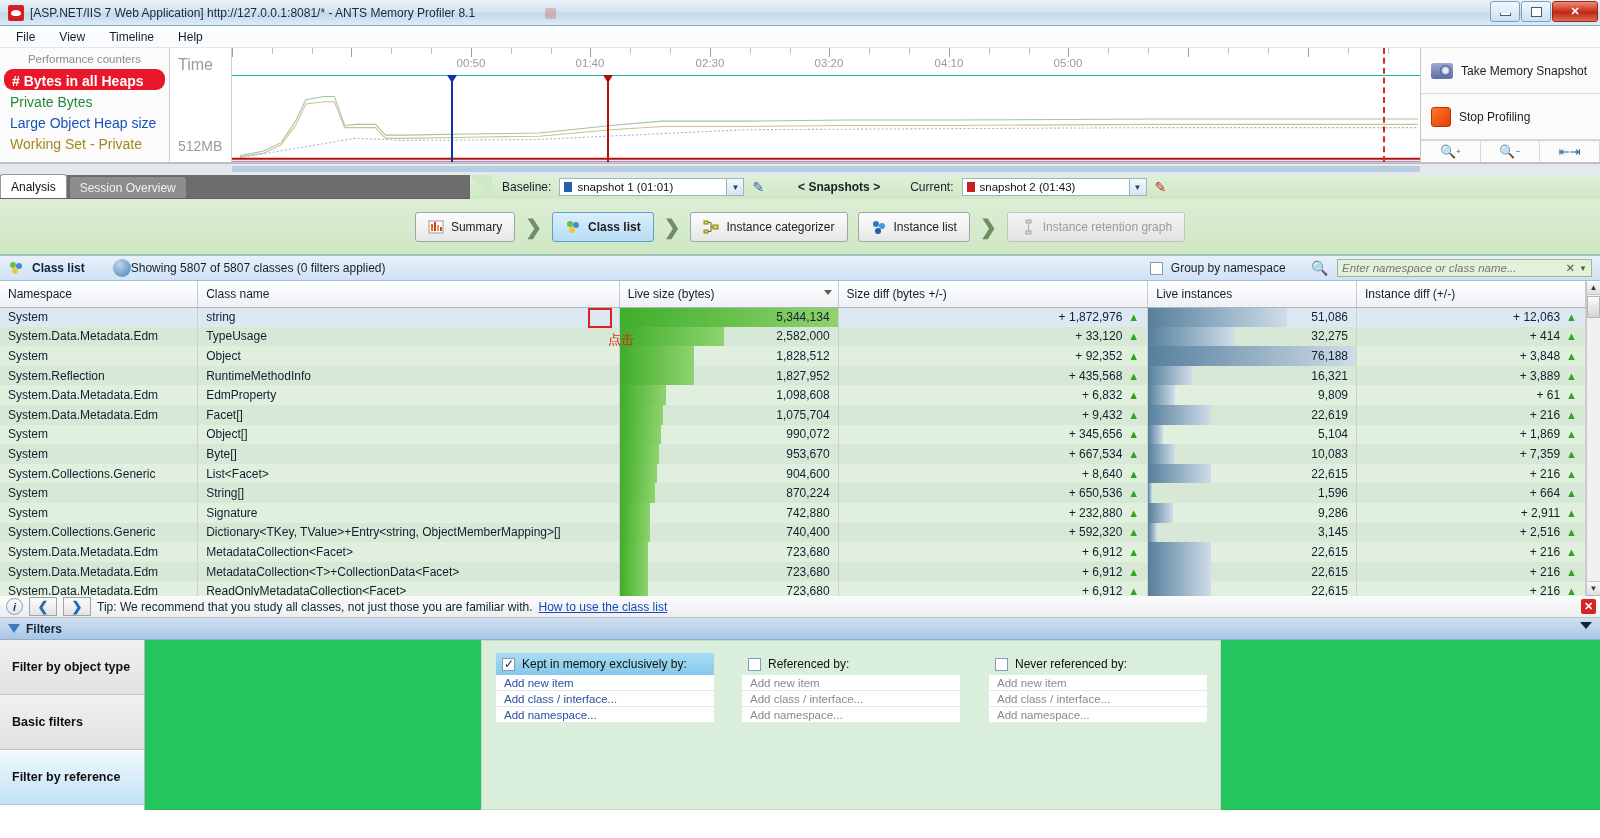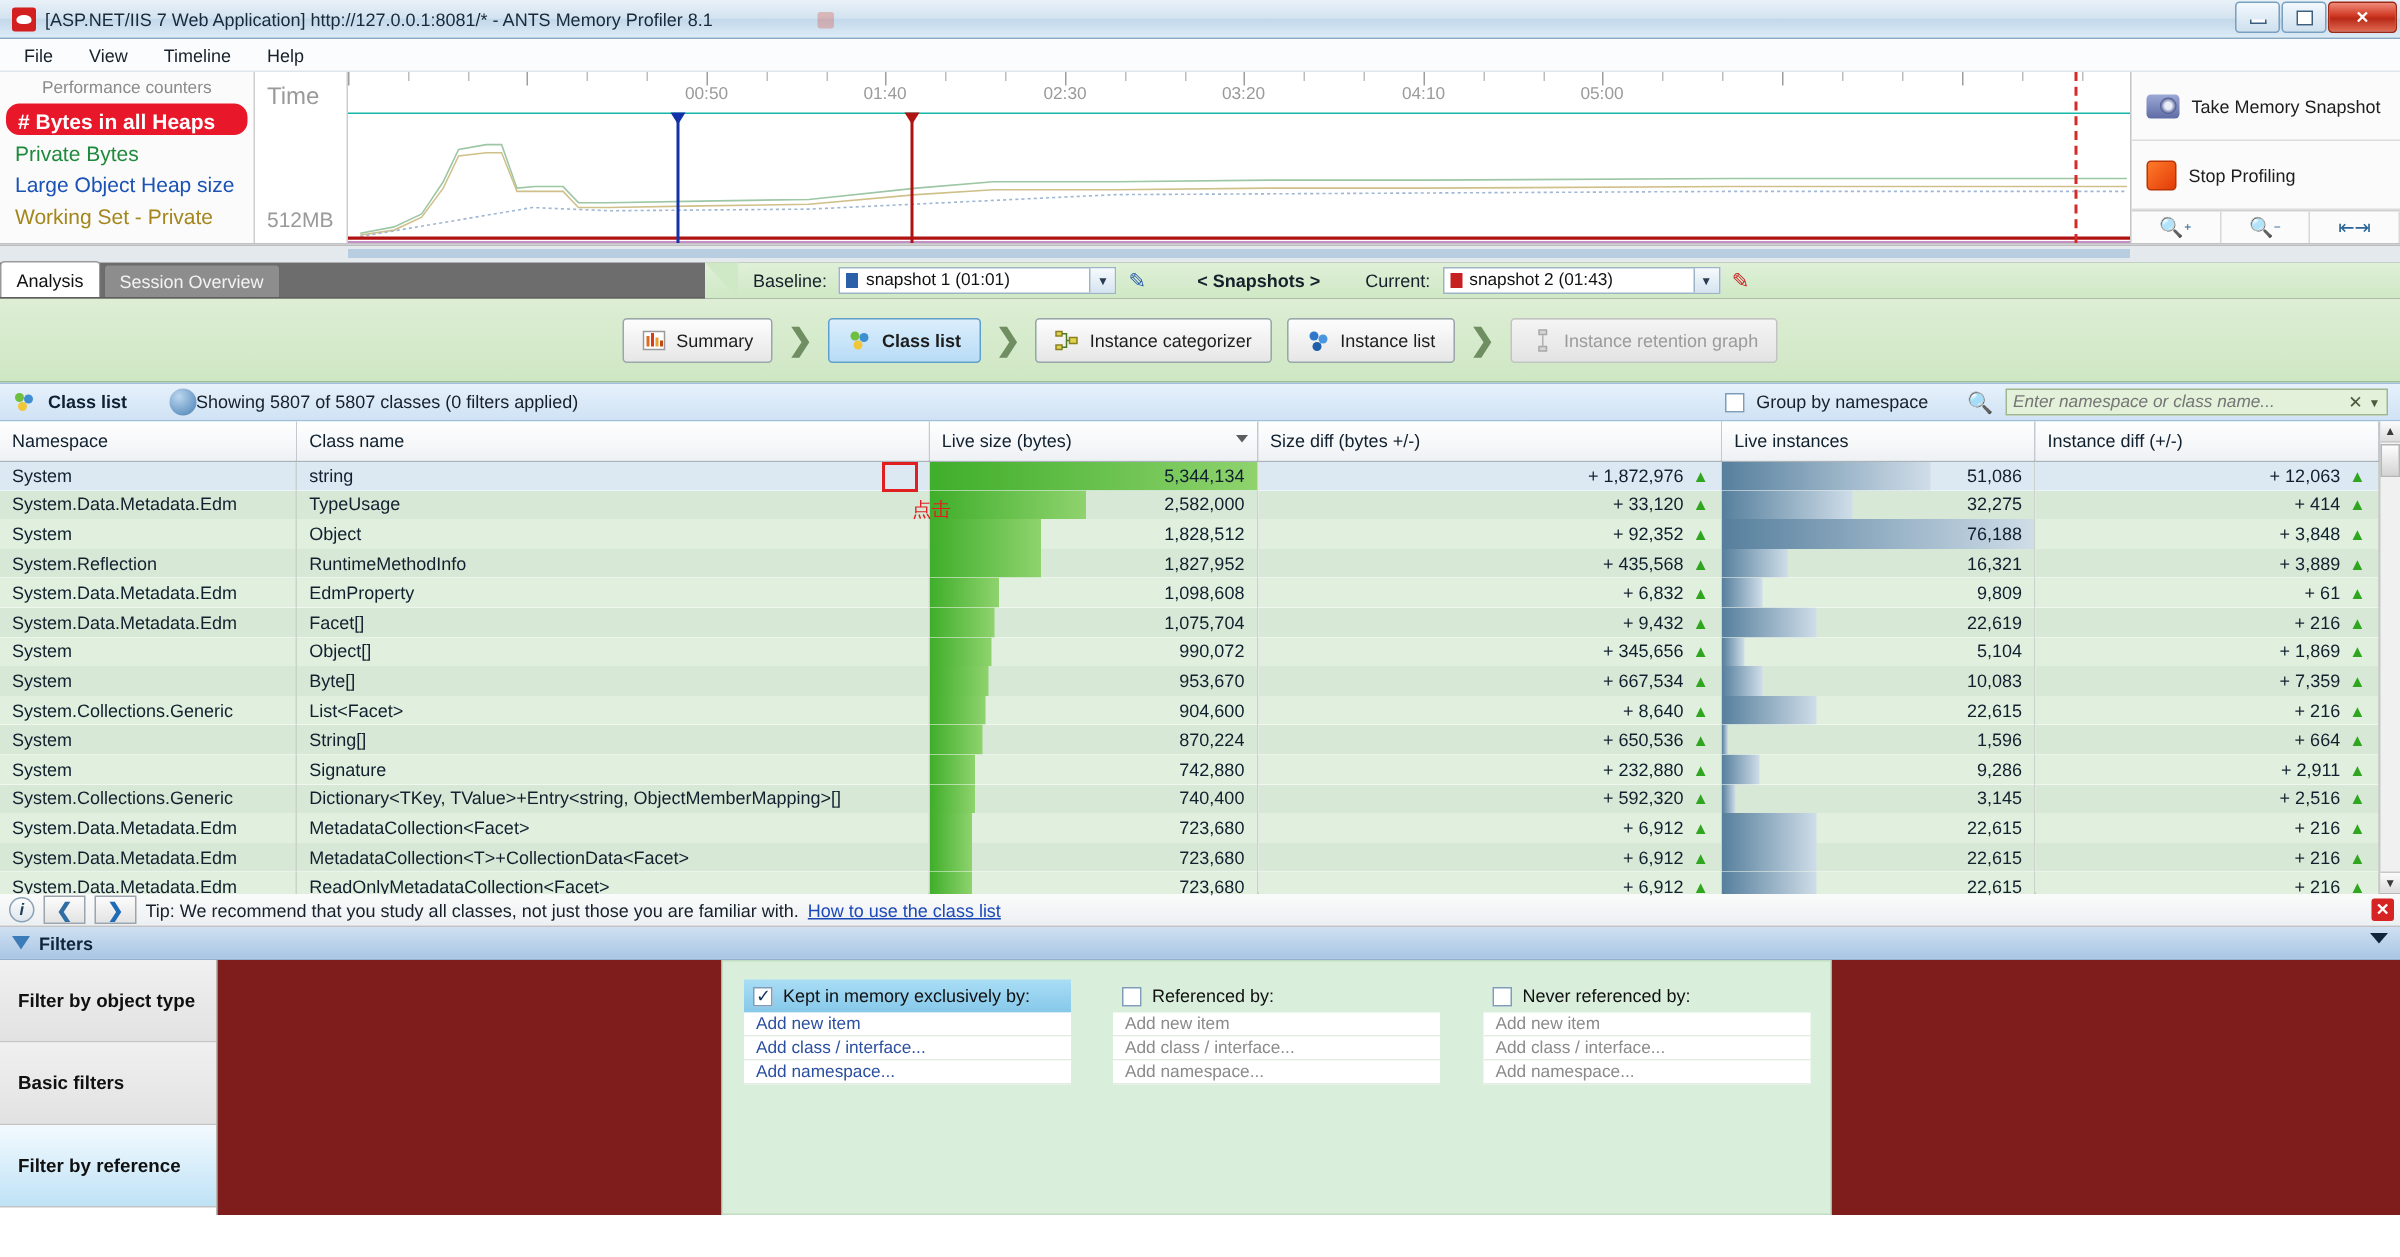--- a/index.html
+++ b/index.html
@@ -268,21 +268,21 @@
   .collapse { position:absolute; right:8px; top:4px; width:0;height:0;
     border-left:6px solid transparent;border-right:6px solid transparent;border-top:7px solid #10253c;}
   .filterbody { height: 170px; display:flex; background:#fff;}
   .filtertabs { width: 145px; flex:0 0 145px; border-right:1px solid #b9b9b9;}
   .ftab {
     height: 55px; display:flex; align-items:center; padding-left:12px;
     font-weight:bold; font-size:12.5px; color:#101010;
     background: linear-gradient(to bottom,#f0f0f0,#e2e2e2); border-bottom:1px solid #c4c4c4;
   }
   .ftab.active { background: linear-gradient(to bottom,#f3fafe,#bfe2f6); }
-  .filterpane { flex:1; background:#7f1d1d; position:relative; }
+  .filterpane { flex:1; background:#22c55e; position:relative; }
   .greenpanel {
     position:absolute; left:336px; top:0; width: 740px; bottom:0;
     background:#d9eedb; border:1px solid #c1ddc3;
   }
   .fcol { position:absolute; top: 12px; width: 218px; }
   .fcol-head {
     height: 22px; display:flex; align-items:center; gap:7px; padding-left:6px;
     font-size:12px; color:#101010;
   }
   .fcol-head.sel { background: linear-gradient(to bottom,#a9ddf4,#86c8ea); }

